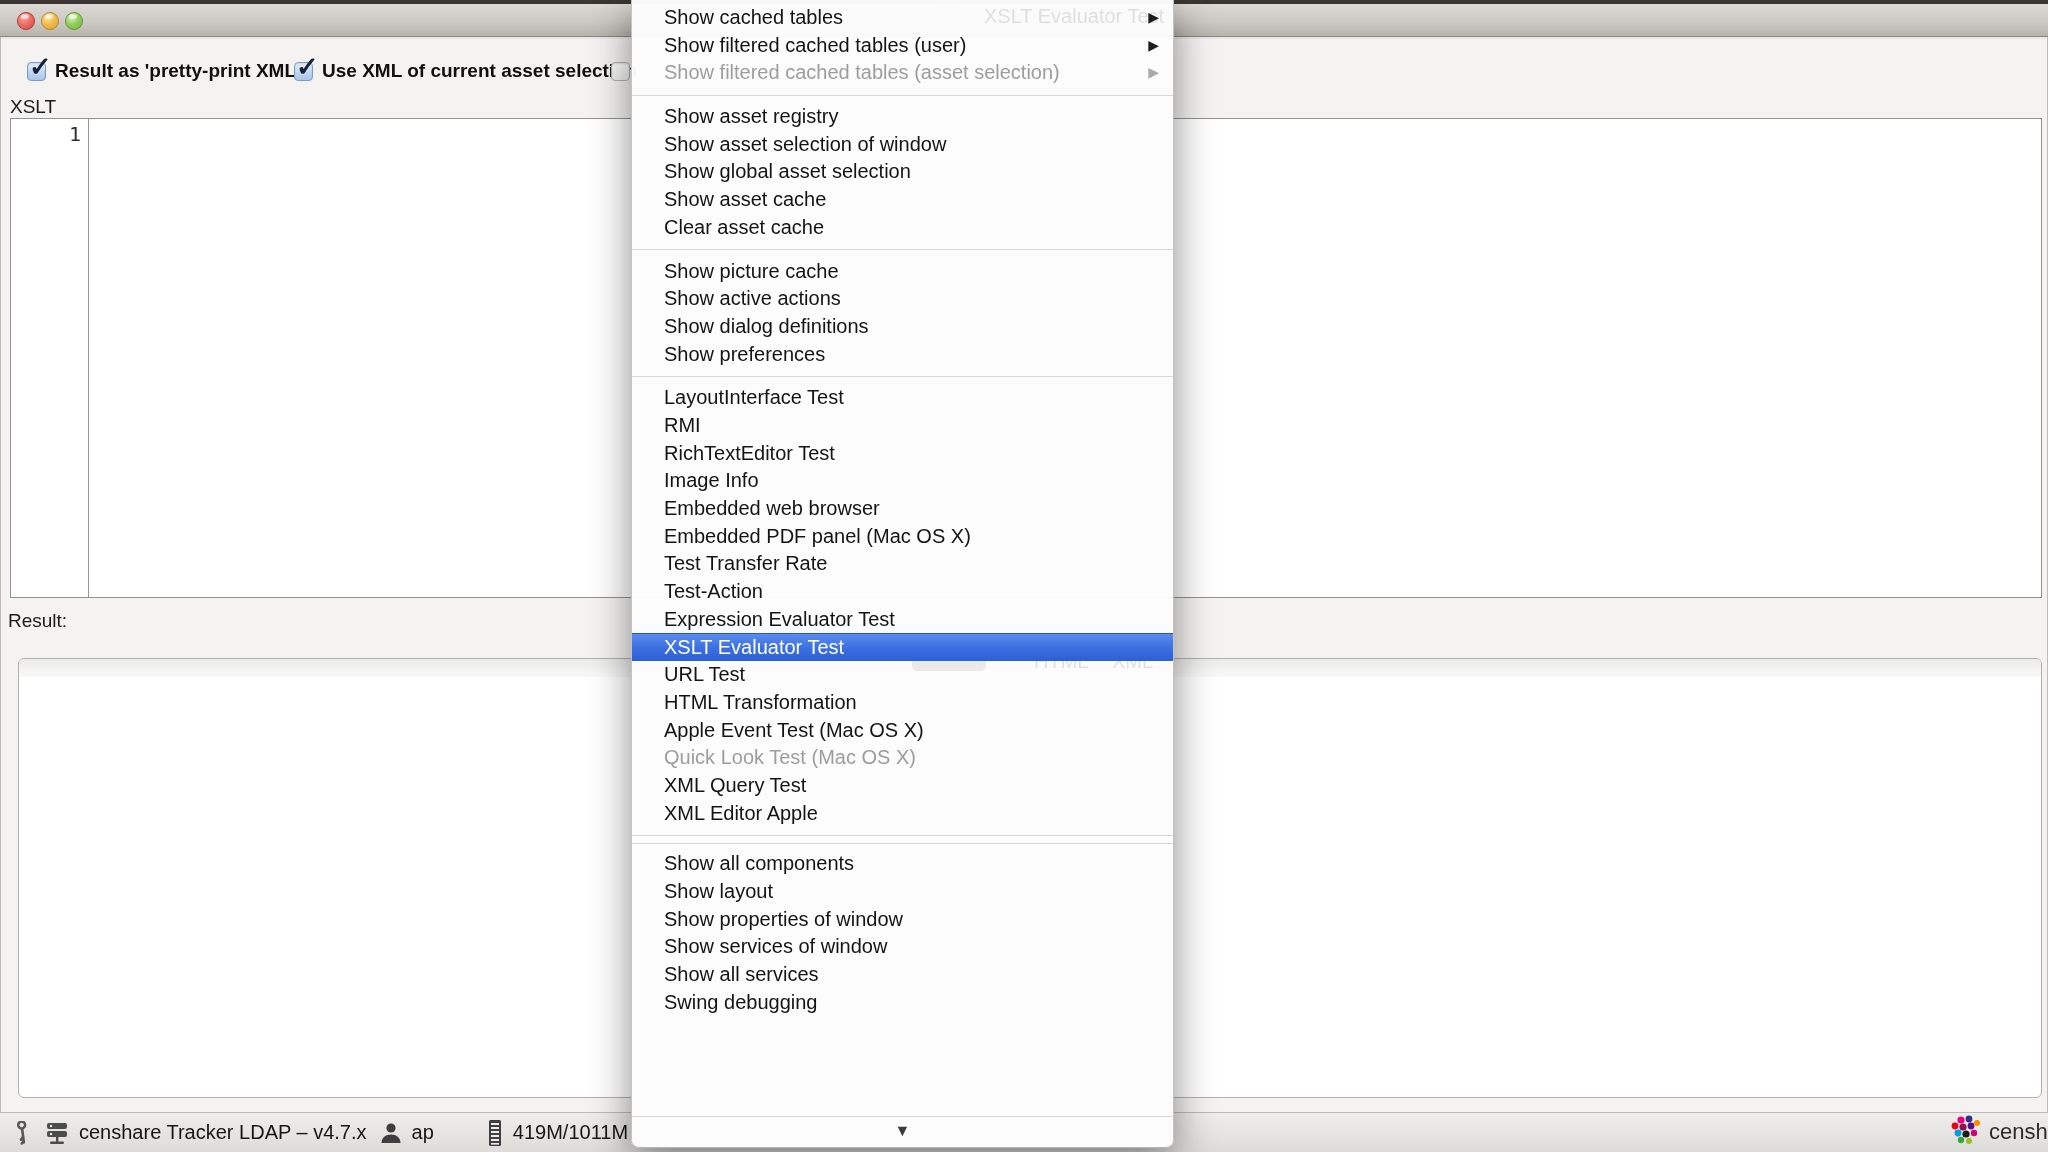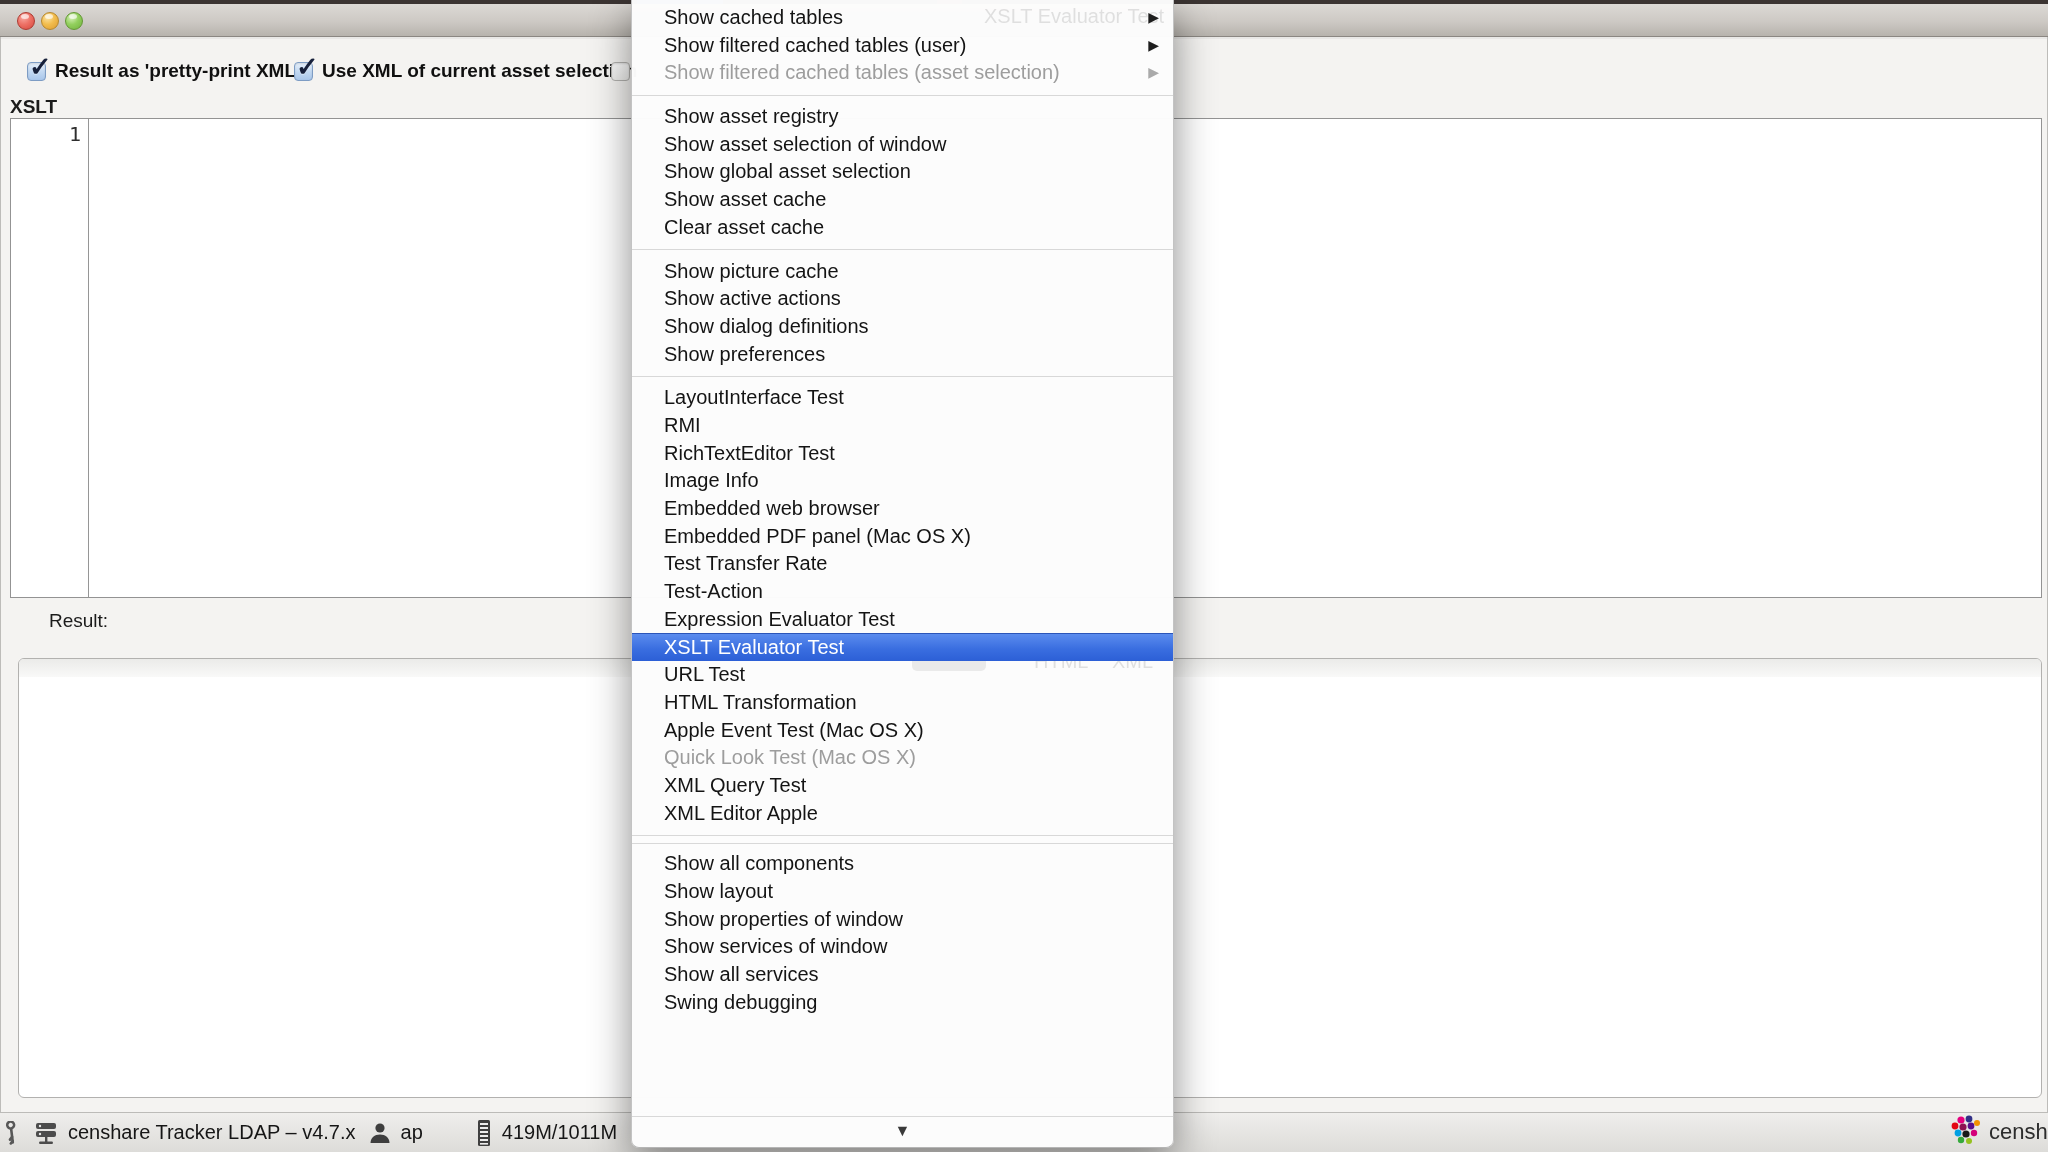--- a/index.html
+++ b/index.html
@@ -33,37 +33,37 @@
   .cb-1{left:27px;} .cb-2{left:294px;} .cb-3{left:611px;}
   .cb-box{width:19px;height:19px;border-radius:4px;box-sizing:border-box;position:relative;
     background:linear-gradient(180deg,#ffffff,#f0f0ee);border:1px solid #b4b3b0;
     box-shadow:inset 0 1px 2px rgba(0,0,0,.12);}
   .cb-box.checked{background:linear-gradient(180deg,#e8f1fb 0%,#c3d9f2 50%,#a9c6ea 100%);border:1px solid #7d9cc4;}
   .cb-box.checked::after{content:"✓";position:absolute;left:1px;top:-12px;font-size:27px;font-weight:700;
     color:#17203a;text-shadow:0 1px 0 rgba(255,255,255,.35);}
   .cb-label{margin-left:9px;font-size:19px;font-weight:600;color:#101010;white-space:nowrap;}
   
   .sec-label{position:absolute;font-size:19px;font-weight:500;color:#1b1b1b;}
-  #xslt-label{left:10px;top:96px;font-weight:bold;}
-  #result-label{left:8px;top:610px;margin-left:41px;}
+  #xslt-label{left:10px;top:96px;}
+  #result-label{left:8px;top:610px;}
   
   .editor{position:absolute;left:10px;top:118px;width:2032px;height:480px;background:#ffffff;
     border:1px solid #939393;box-sizing:border-box;}
   .gutter{position:absolute;left:0;top:0;width:78px;height:100%;border-right:1px solid #969696;
     box-sizing:border-box;text-align:right;}
   .gutter .lineno{display:block;padding:3px 7px 0 0;font-family:"DejaVu Sans Mono",monospace;
     font-size:20px;color:#2e2e2e;}
   
   .resultbox{position:absolute;left:18px;top:658px;width:2024px;height:440px;background:#ffffff;
     border:1px solid #b2b1af;border-radius:6px;box-sizing:border-box;overflow:hidden;}
   .result-inset{height:18px;background:linear-gradient(180deg,#ebebe9,#f9f9f8);}
   
   .statusbar{position:absolute;left:0;top:1112px;width:2048px;height:40px;
     background:linear-gradient(180deg,#efeeec,#dddcd9);border-top:1px solid #bcbbb8;
-    box-sizing:border-box;display:flex;align-items:center;padding-left:0;font-size:20px;color:#161616;}
+    box-sizing:border-box;display:flex;align-items:center;padding-left:11px;font-size:20px;color:#161616;}
   .statusbar .icon{display:inline-flex;align-items:center;justify-content:center;margin-right:9px;}
   .statusbar .txt{white-space:nowrap;}
   .gap-lg{margin-left:52px;}
   .brand{position:absolute;right:0;top:1112px;height:40px;display:flex;align-items:center;
     overflow:hidden;width:100px;}
   .brand .brand-txt{font-size:22px;font-weight:500;color:#2c2c2c;margin-left:7px;white-space:nowrap;}
   
   .menu{position:absolute;left:631px;top:0;width:543px;height:1148px;box-sizing:border-box;
     background:rgba(252,252,252,.98);
     border-left:1px solid #c3c3c3;border-right:1px solid #c3c3c3;border-bottom:1px solid #b5b5b5;

